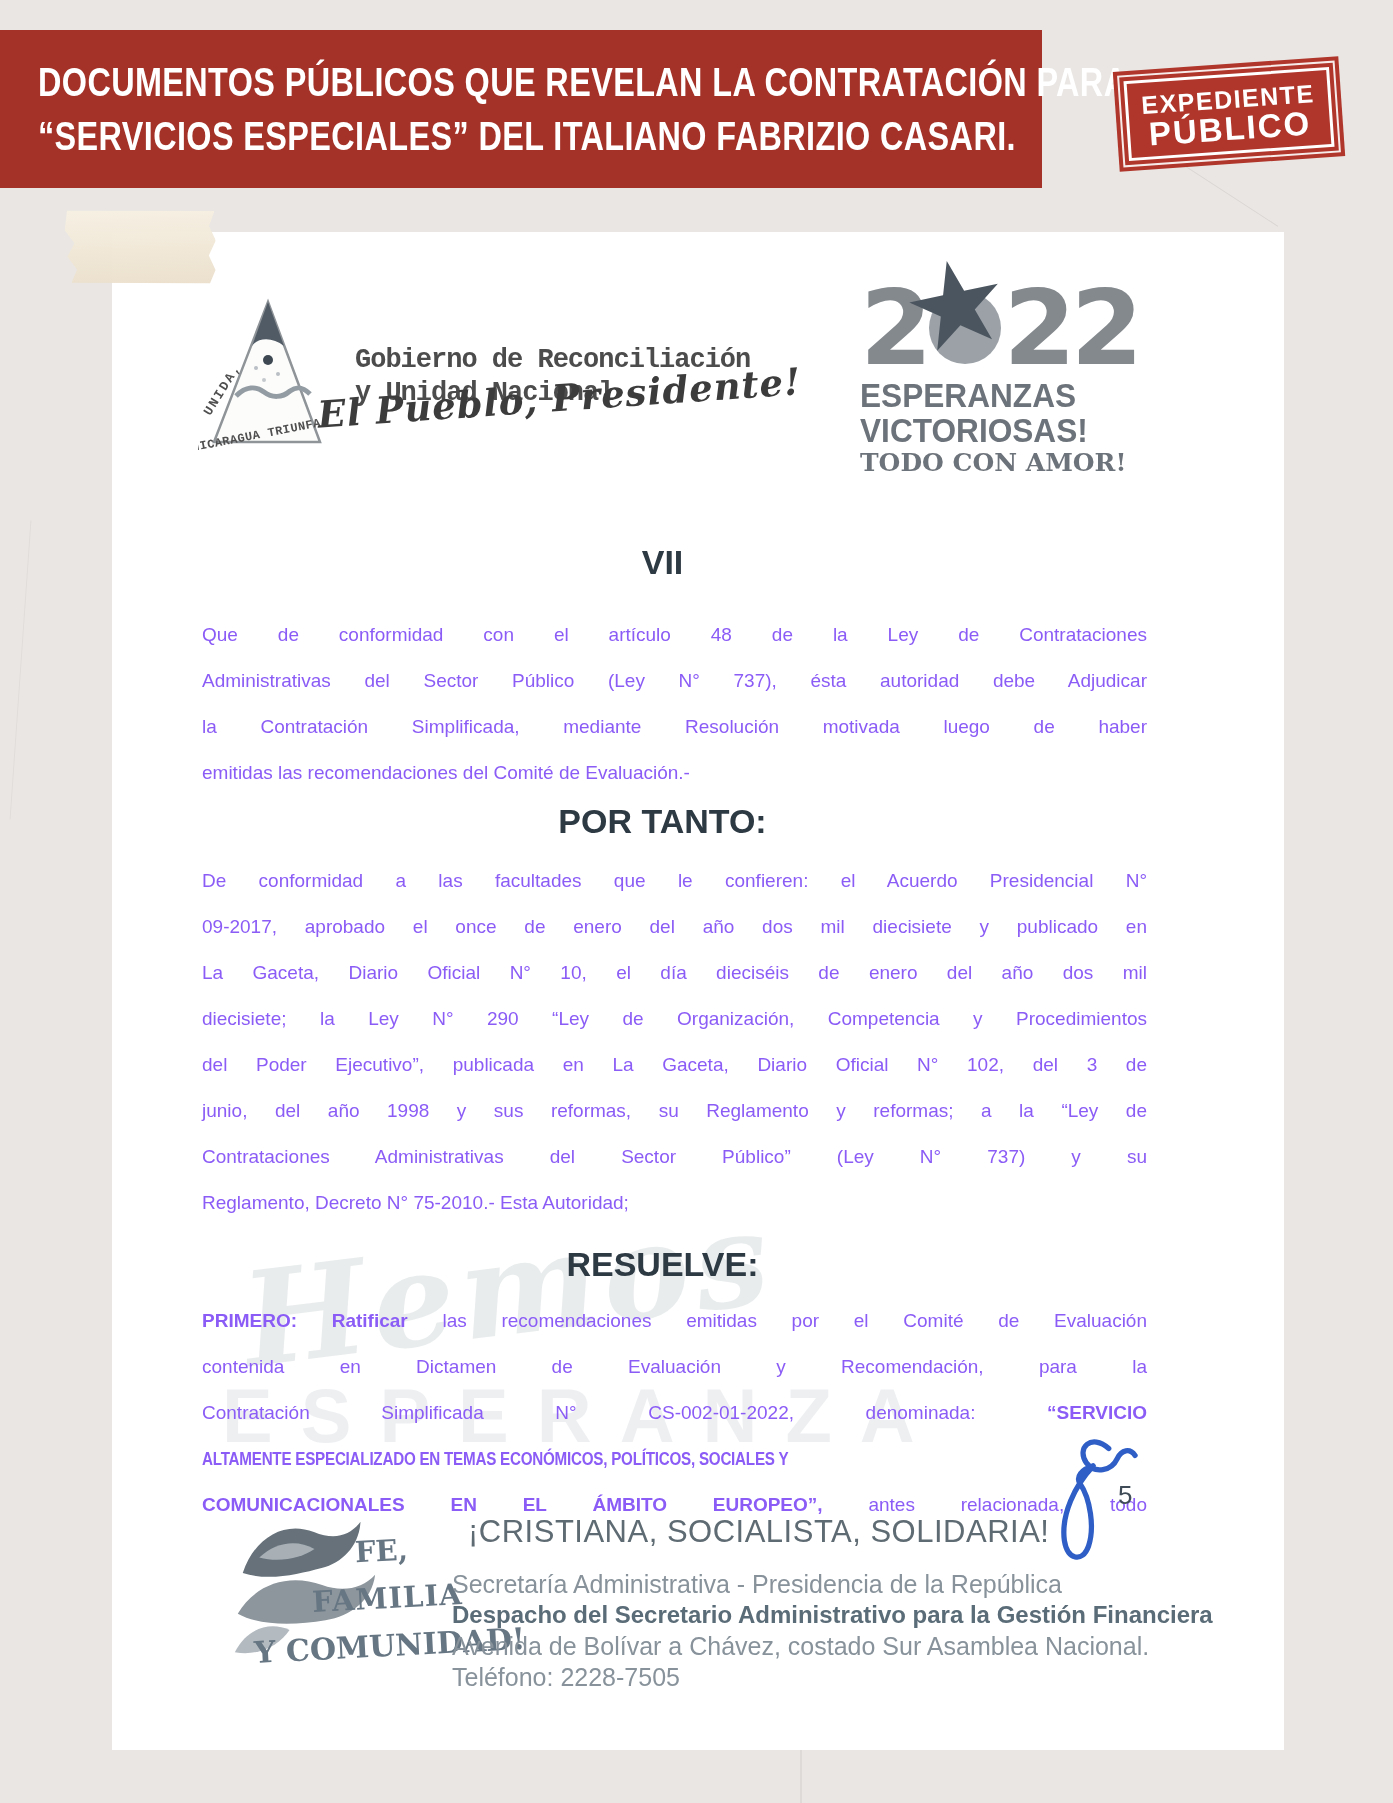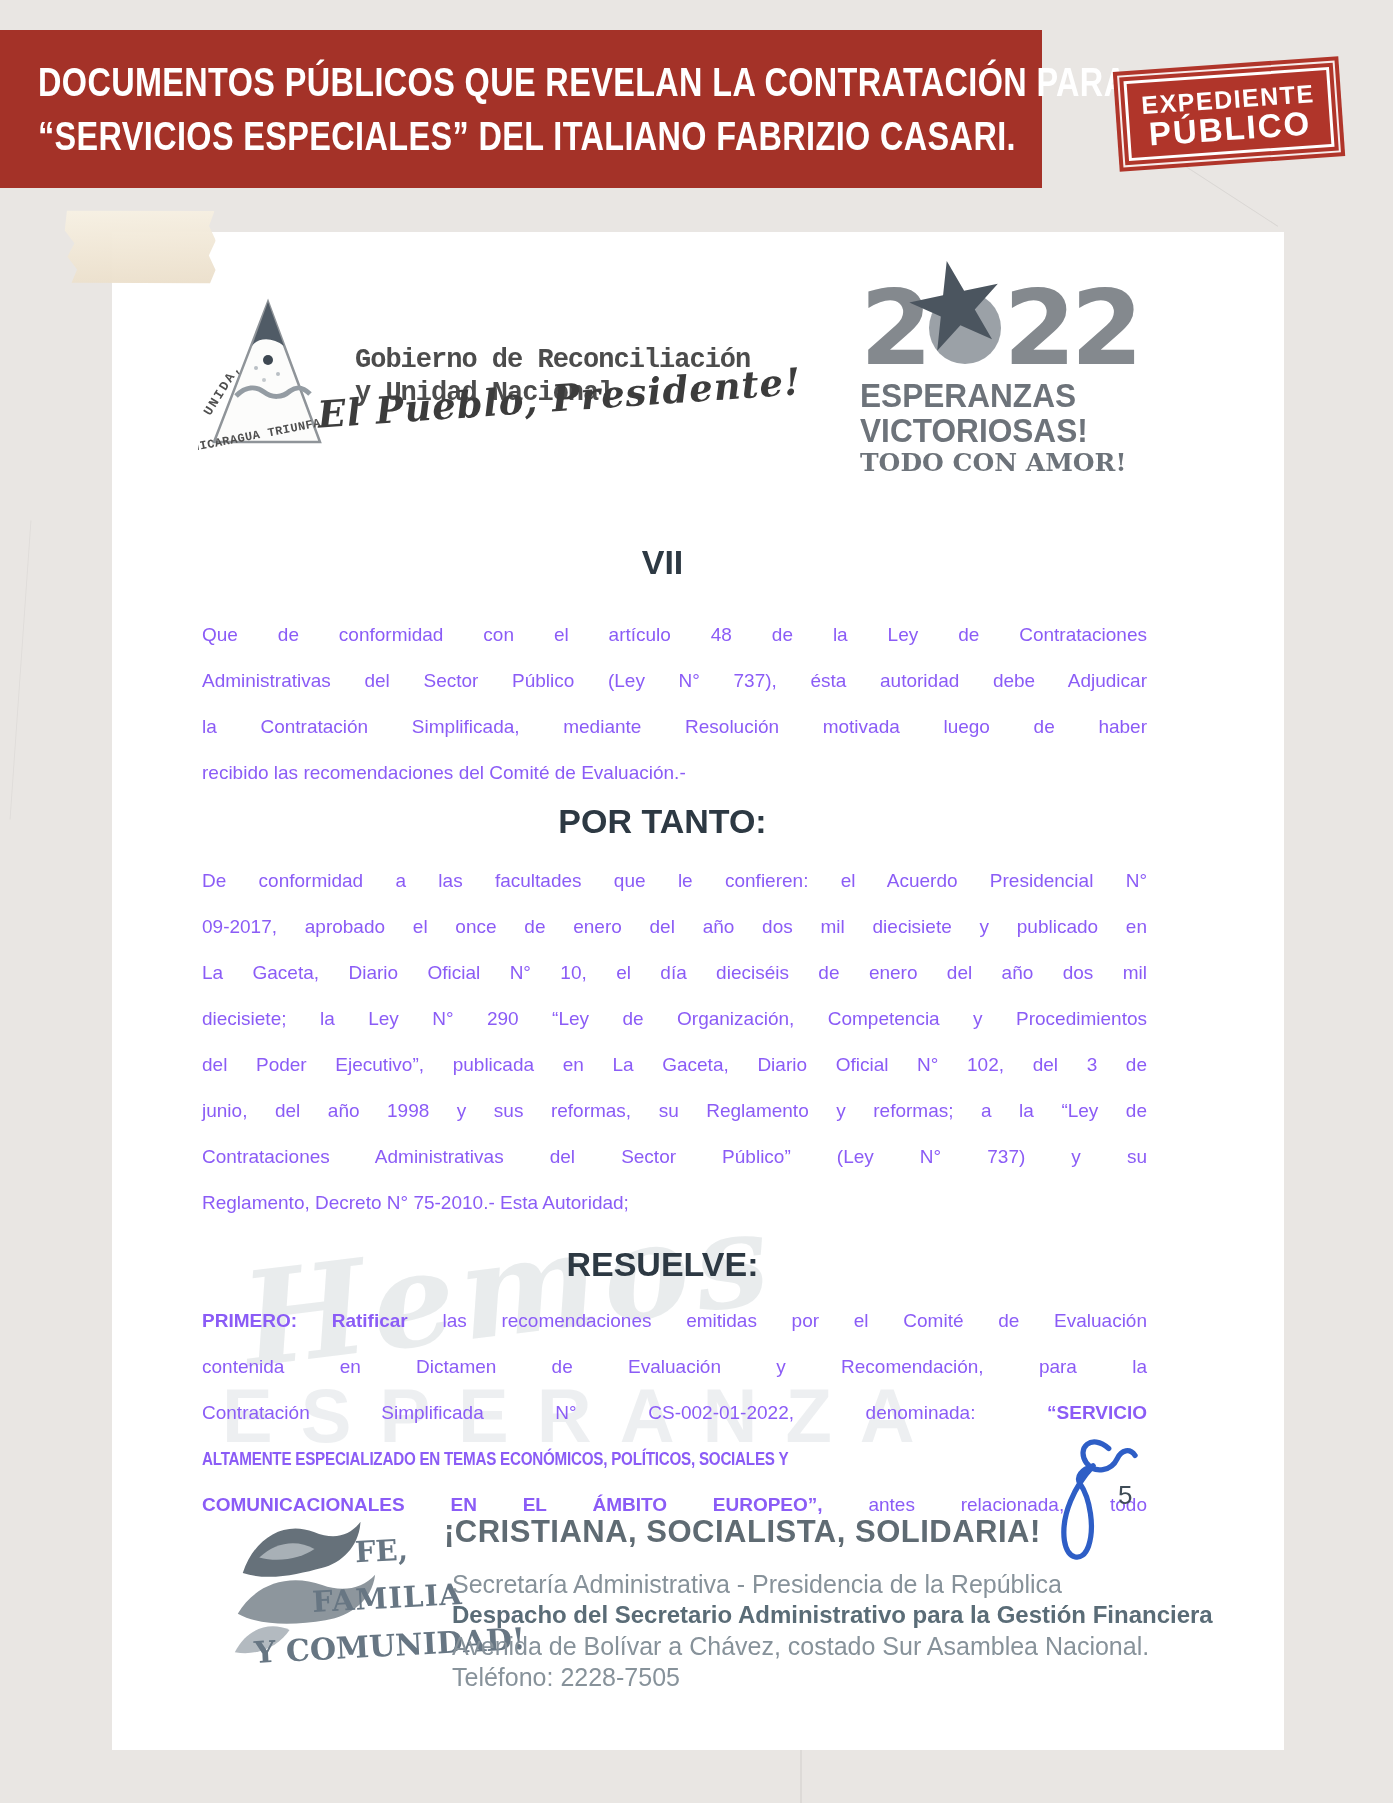--- a/index.html
+++ b/index.html
@@ -58,21 +58,21 @@
 
   .pagenum{left:1006px;top:1248px;font-size:26px;color:#3f4c57;}
 
   
   .wm-script{left:130px;top:980px;font-family:"DejaVu Serif",serif;font-style:italic;font-weight:700;
              font-size:130px;color:rgba(168,178,184,.25);transform:rotate(-7deg);letter-spacing:6px;}
   .wm-block{left:110px;top:1140px;font-weight:700;font-size:76px;color:rgba(173,183,189,.22);letter-spacing:28px;}
 
   
   .seal-text{font-family:"DejaVu Serif",serif;font-weight:700;color:#677683;transform:rotate(-3deg);white-space:nowrap;}
-  .motto{left:332px;top:1282px;font-weight:700;font-size:31px;color:#5f6b73;letter-spacing:.5px;text-align:right;}
+  .motto{left:356px;top:1282px;font-weight:400;font-size:31px;color:#5f6b73;letter-spacing:.5px;text-align:right;}
   .dept1{left:340px;top:1338px;font-size:25px;color:#87929a;}
   .dept2{left:340px;top:1369px;font-weight:700;font-size:24px;color:#5a6c77;}
   .addr {left:340px;top:1400px;font-size:25px;color:#87929a;}
   .phone{left:340px;top:1431px;font-size:25px;color:#87929a;}
 </style>
 </head>
 <body>
 
 <div class="abs crease1"></div>
 <div class="abs crease2"></div>
@@ -127,21 +127,21 @@
     <div class="ylogo-l2">VICTORIOSAS!</div>
     <div class="ylogo-l3">TODO CON AMOR!</div>
   </div>
 
   <div class="abs colhead" style="top:311px;">VII</div>
 
   <div class="abs para" style="top:380px;">
       <div class="jline"><span>Que de conformidad con el artículo 48 de la Ley de Contrataciones</span></div>
       <div class="jline"><span>Administrativas del Sector Público (Ley N° 737), ésta autoridad debe Adjudicar</span></div>
       <div class="jline"><span>la Contratación Simplificada, mediante Resolución motivada luego de haber</span></div>
-      <div class="jline free"><span>recibido las recomendaciones del Comité de Evaluación.-</span></div>
+      <div class="jline free"><span>emitidas las recomendaciones del Comité de Evaluación.-</span></div>
     </div>
 
   <div class="abs colhead" style="top:570px;">POR TANTO:</div>
 
   <div class="abs para" style="top:626px;">
       <div class="jline"><span>De conformidad a las facultades que le confieren: el Acuerdo Presidencial N°</span></div>
       <div class="jline"><span>09-2017, aprobado el once de enero del año dos mil diecisiete y publicado en</span></div>
       <div class="jline"><span>La Gaceta, Diario Oficial N° 10, el día dieciséis de enero del año dos mil</span></div>
       <div class="jline"><span>diecisiete; la Ley N° 290 “Ley de Organización, Competencia y Procedimientos</span></div>
       <div class="jline"><span>del Poder Ejecutivo”, publicada en La Gaceta, Diario Oficial N° 102, del 3 de</span></div>

